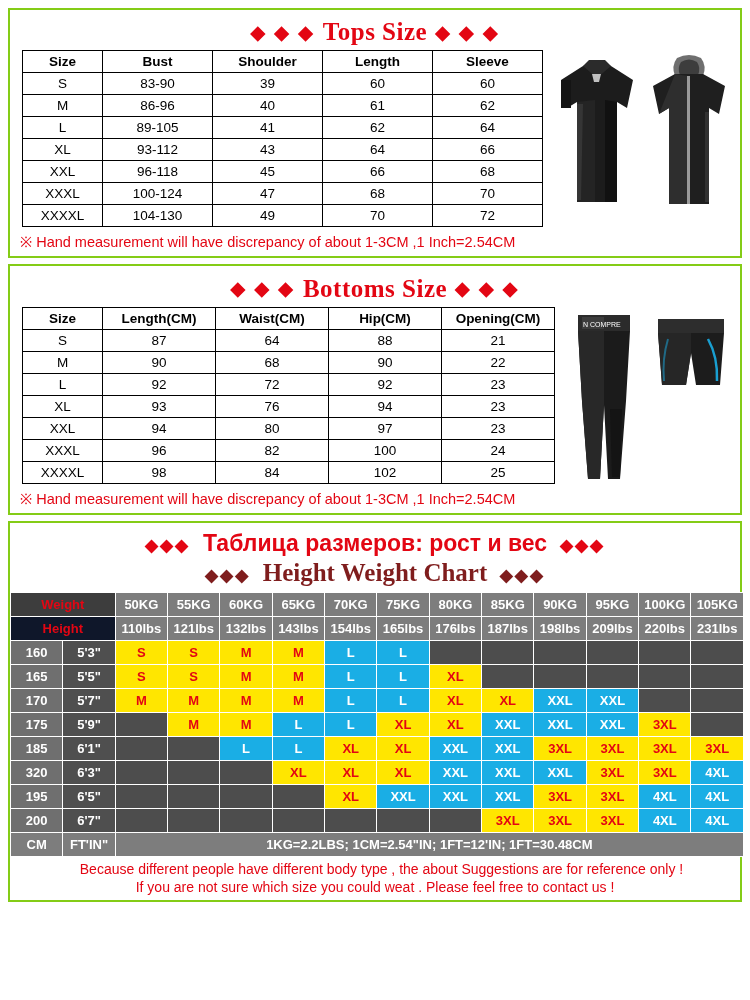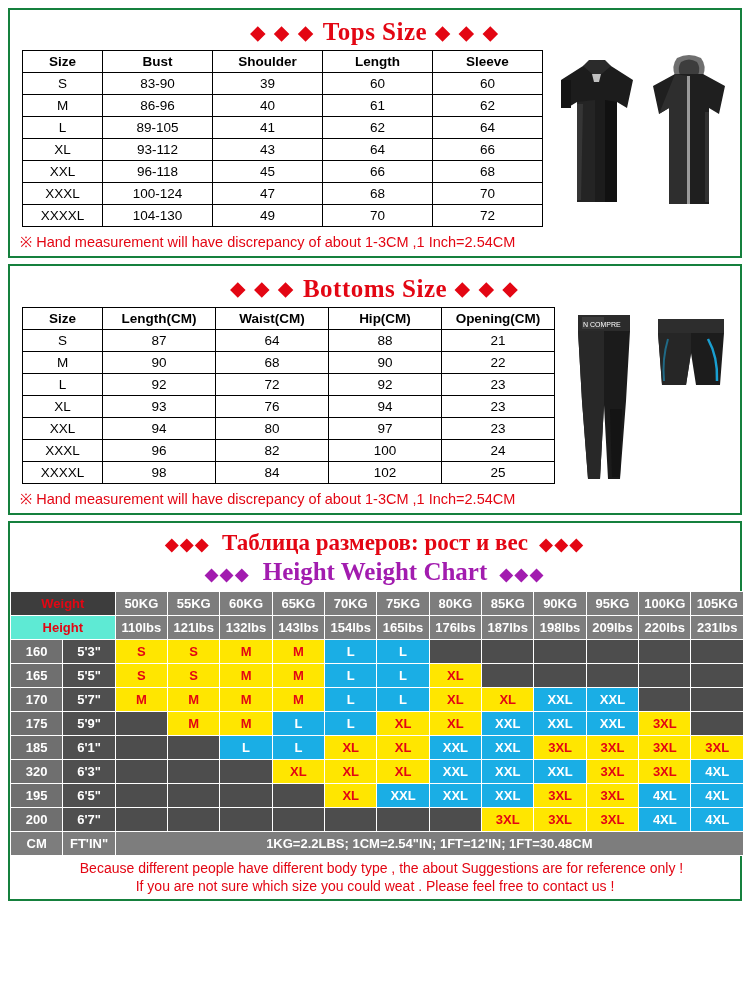--- a/index.html
+++ b/index.html
@@ -1,20 +1,20 @@
 <!DOCTYPE html>
 <html><head>
 <meta charset="utf-8">
 <style>
   html,body{margin:0;padding:0;background:#fff;}
   body{width:750px;height:1000px;font-family:"Liberation Sans",sans-serif;color:#000;}
   .page{width:750px;height:1000px;position:relative;box-sizing:border-box;padding:0 8px;}
 
   
-  .panel{border:2px solid #15803d;margin:6px 0 0 0;box-sizing:border-box;position:relative;}
+  .panel{border:2px solid #84cc16;margin:6px 0 0 0;box-sizing:border-box;position:relative;}
   .panel.first{margin-top:8px;}
 
   .panel-title{
     text-align:center;font-size:25px;font-weight:bold;color:#e30613;
     padding:6px 0 2px 0;letter-spacing:.5px;
   }
   .panel-title .dia{font-size:19px;letter-spacing:2px;vertical-align:middle;}
   .panel-title .ttl{vertical-align:middle;padding:0 8px;font-family:"Liberation Serif",serif;}
 
   
@@ -34,36 +34,36 @@
     color:#e30613;font-size:14.5px;padding:4px 0 5px 10px;
   }
 
   
   .fig{position:relative;}
   .fig svg{display:block;}
 
   
   .hw-title{
     text-align:center;font-size:23px;font-weight:bold;color:#e30613;
-    padding:7px 0 0 0;font-family:Liberation Serif, serif;
+    padding:7px 0 0 0;font-family:Liberation Sans, sans-serif;
   }
   .hw-title2{
-    text-align:center;font-size:25px;font-weight:bold;color:#a21caf;
+    text-align:center;font-size:25px;font-weight:bold;color:#7f1d1d;
     padding:2px 0 5px 0;font-family:"Liberation Serif",serif;
   }
   .hw-title .dia,.hw-title2 .dia{font-size:17px;letter-spacing:2px;}
 
   table.hw{border-collapse:collapse;width:734px;table-layout:fixed;}
   table.hw td{
     border:1px solid #fff;text-align:center;font-size:13px;font-weight:bold;
     height:23px;padding:0;
   }
   .hdr-grey{background:#7d7d7d;color:#fff;}
   .lbl-weight{background:#3d3d3d;color:#e30613;font-size:14px;text-align:right;padding-right:3px;}
-  .lbl-height{background:#5eead4;color:#e30613;font-size:14px;text-align:left;padding-left:3px;}
+  .lbl-height{background:#0f172a;color:#e30613;font-size:14px;text-align:left;padding-left:3px;}
   .rowh{background:#6f6f6f;color:#fff;}
   .rowh2{background:#4f4f4f;color:#fff;}
   .c-empty{background:#4d4d4d;}
   .c-yellow{background:#ffe600;color:#e30613;}
   .c-blue{background:#1aaee5;color:#fff;}
   .foot-row td{background:#7d7d7d;color:#fff;font-size:13px;}
   .foot-note{color:#e30613;font-size:14px;text-align:center;padding:4px 0 1px;margin-left:13px;}
   .foot-note2{color:#e30613;font-size:14px;text-align:center;padding:1px 0 5px;}
 </style>
 </head>

